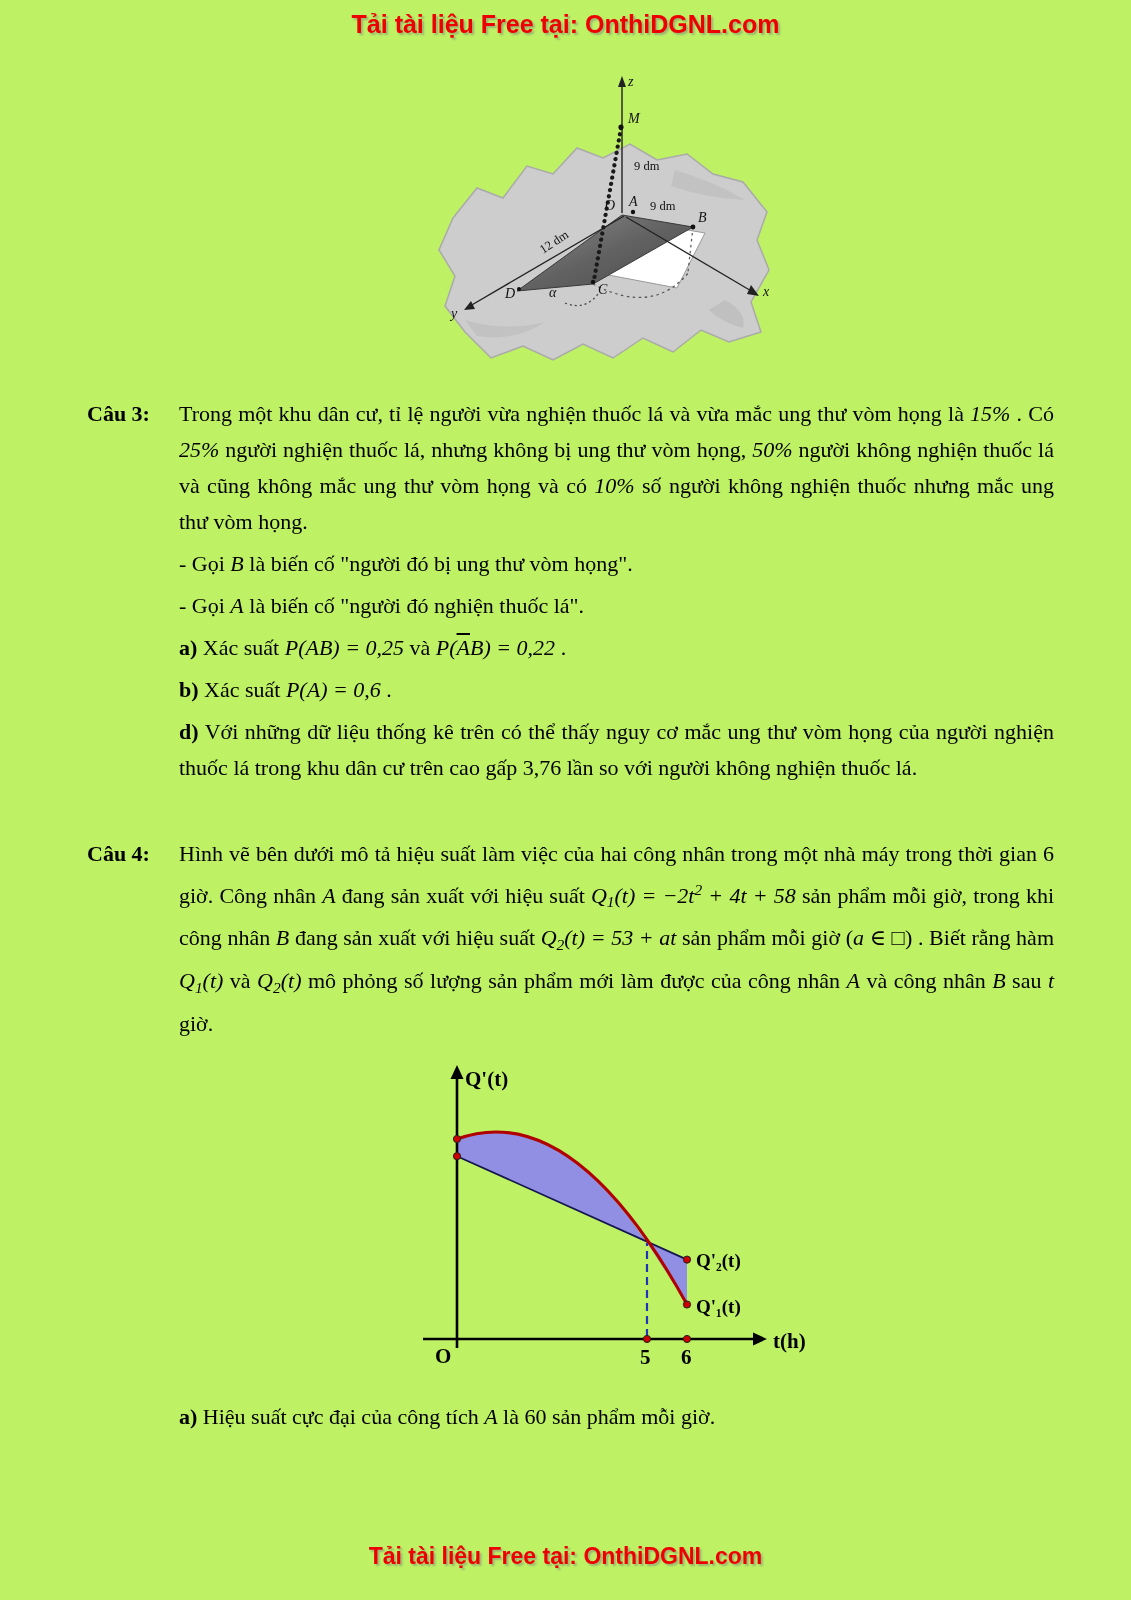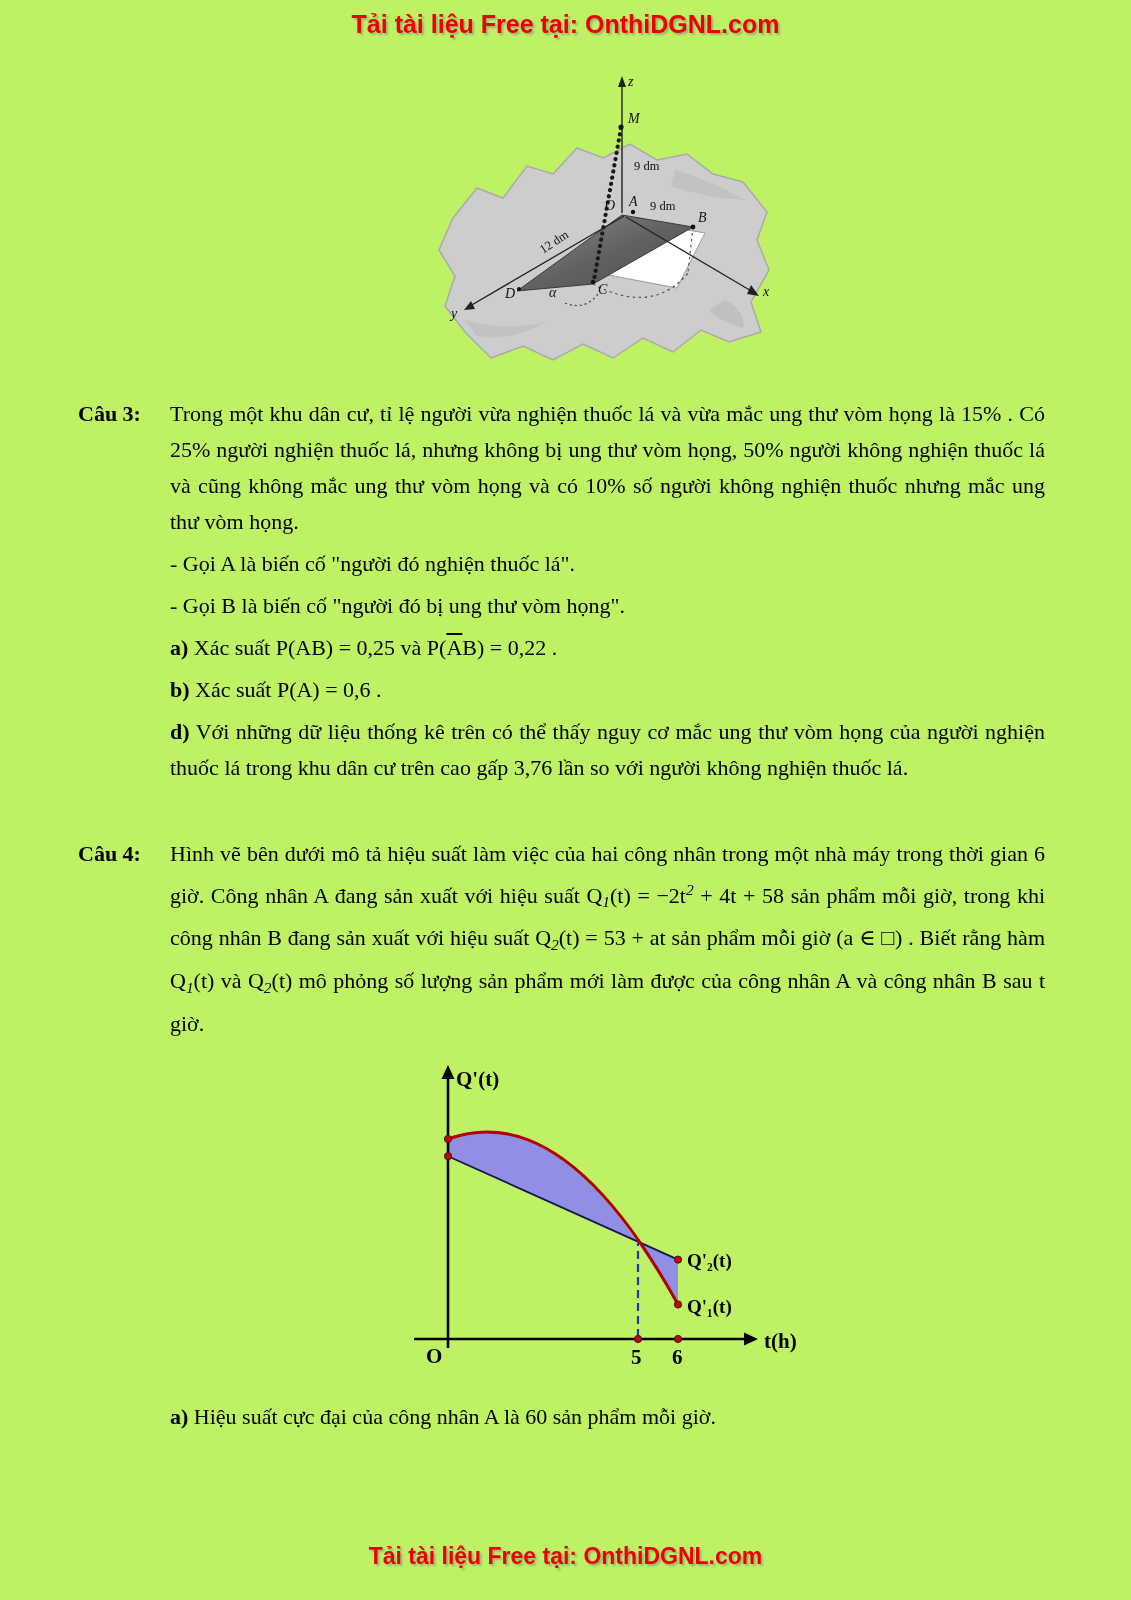--- a/index.html
+++ b/index.html
@@ -14,30 +14,30 @@
     position:absolute; left:0; right:0; text-align:center;
     font-family:"Liberation Sans","DejaVu Sans",sans-serif;
     font-weight:bold; color:#ee0000;
     text-shadow:2px 2px 2px rgba(130,130,130,0.55);
   }
   .banner.top { top:10px; font-size:25px; }
   .banner.bottom { top:1543px; font-size:23px; }
 
   .fig3d-wrap { position:absolute; top:70px; left:425px; width:360px; height:300px; }
 
-  .question { position:absolute; left:78px; width:967px; display:flex; }
+  .question { position:absolute; left:87px; width:967px; display:flex; }
   #cau3 { top:396px; }
   #cau4 { top:836px; }
   .qlabel { flex:0 0 92px; width:92px; font-weight:bold; line-height:36px; }
   .qbody { flex:1; }
   .para { text-align:justify; line-height:36px; }
   .item { margin-top:6px; line-height:36px; text-align:justify; }
   .answers { margin-top:12px; }
 
-  .mt { }
+  .mt { font-style:italic; }
   .bd { font-weight:bold; }
   .ov { text-decoration:overline; }
   .sb { font-size:0.7em; vertical-align:-0.3em; font-style:italic; }
   .sp { font-size:0.7em; vertical-align:0.5em; font-style:italic; }
 
   .chart-wrap { margin:10px 0 0 228px; width:412px; height:335px; }
 
   .flbl { font-family:"Liberation Serif","DejaVu Serif",serif; font-style:italic; font-size:14px; fill:#111; }
   .fdim { font-family:"Liberation Serif","DejaVu Serif",serif; font-size:12.5px; fill:#111; }
   .clbl { font-family:"Liberation Serif","DejaVu Serif",serif; font-weight:bold; font-size:21px; fill:#000; }
@@ -93,22 +93,22 @@
       <text class="flbl" x="173" y="224">C</text>
       <text class="flbl" x="338" y="226">x</text>
       <text class="flbl" x="26" y="248">y</text>
     </svg>
   </div>
 
   <div class="question" id="cau3">
     <div class="qlabel">Câu 3:</div>
     <div class="qbody">
       <p class="para"><span>Trong một khu dân cư, tỉ lệ người vừa nghiện thuốc lá và vừa mắc ung thư vòm họng là </span><span class="mt">15%</span><span> . Có </span><span class="mt">25%</span><span> người nghiện thuốc lá, nhưng không bị ung thư vòm họng, </span><span class="mt">50%</span><span> người không nghiện thuốc lá và cũng không mắc ung thư vòm họng và có </span><span class="mt">10%</span><span> số người không nghiện thuốc nhưng mắc ung thư vòm họng.</span></p>
+      <p class="item"><span>- Gọi </span><span class="mt">B</span><span> là biến cố "người đó bị ung thư vòm họng".</span></p>
       <p class="item"><span>- Gọi </span><span class="mt">A</span><span> là biến cố "người đó nghiện thuốc lá".</span></p>
-      <p class="item"><span>- Gọi </span><span class="mt">B</span><span> là biến cố "người đó bị ung thư vòm họng".</span></p>
       <p class="item"><span class="bd">a)</span><span> Xác suất </span><span class="mt">P(AB) = 0,25</span><span> và </span><span class="mt">P(</span><span class="mt ov">A</span><span class="mt">B) = 0,22</span><span> .</span></p>
       <p class="item"><span class="bd">b)</span><span> Xác suất </span><span class="mt">P(A) = 0,6</span><span> .</span></p>
       <p class="item"><span class="bd">d)</span><span> Với những dữ liệu thống kê trên có thể thấy nguy cơ mắc ung thư vòm họng của người nghiện thuốc lá trong khu dân cư trên cao gấp 3,76 lần so với người không nghiện thuốc lá.</span></p>
     </div>
   </div>
 
   <div class="question" id="cau4">
     <div class="qlabel">Câu 4:</div>
     <div class="qbody">
       <p class="para"><span>Hình vẽ bên dưới mô tả hiệu suất làm việc của hai công nhân trong một nhà máy trong thời gian 6 giờ. Công nhân </span><span class="mt">A</span><span> đang sản xuất với hiệu suất </span><span class="mt">Q</span><span class="sb">1</span><span class="mt">(t) = −2t</span><span class="sp">2</span><span class="mt"> + 4t + 58</span><span> sản phẩm mỗi giờ, trong khi công nhân </span><span class="mt">B</span><span> đang sản xuất với hiệu suất </span><span class="mt">Q</span><span class="sb">2</span><span class="mt">(t) = 53 + at</span><span> sản phẩm mỗi giờ (</span><span class="mt">a ∈ □</span><span>) . Biết rằng hàm </span><span class="mt">Q</span><span class="sb">1</span><span class="mt">(t)</span><span> và </span><span class="mt">Q</span><span class="sb">2</span><span class="mt">(t)</span><span> mô phỏng số lượng sản phẩm mới làm được của công nhân </span><span class="mt">A</span><span> và công nhân </span><span class="mt">B</span><span> sau </span><span class="mt">t</span><span> giờ.</span></p>
@@ -134,20 +134,20 @@
           <text class="clbl" x="366" y="296">t(h)</text>
           <text class="clbl" x="28" y="311">O</text>
           <text class="clbl" x="233" y="312">5</text>
           <text class="clbl" x="274" y="312">6</text>
           <text class="clbl small" x="289" y="215">Q'₂(t)</text>
           <text class="clbl small" x="289" y="261">Q'₁(t)</text>
         </svg>
       </div>
 
       <div class="answers">
-        <p class="item"><span class="bd">a)</span><span> Hiệu suất cực đại của công nhân </span><span class="mt">A</span><span> là 60 sản phẩm mỗi giờ.</span></p>
+        <p class="item"><span class="bd">a)</span><span> Hiệu suất cực đại của công tích </span><span class="mt">A</span><span> là 60 sản phẩm mỗi giờ.</span></p>
       </div>
     </div>
   </div>
 
   <div class="banner bottom">Tải tài liệu Free tại: OnthiDGNL.com</div>
 
 </div>
 
 </body></html>

